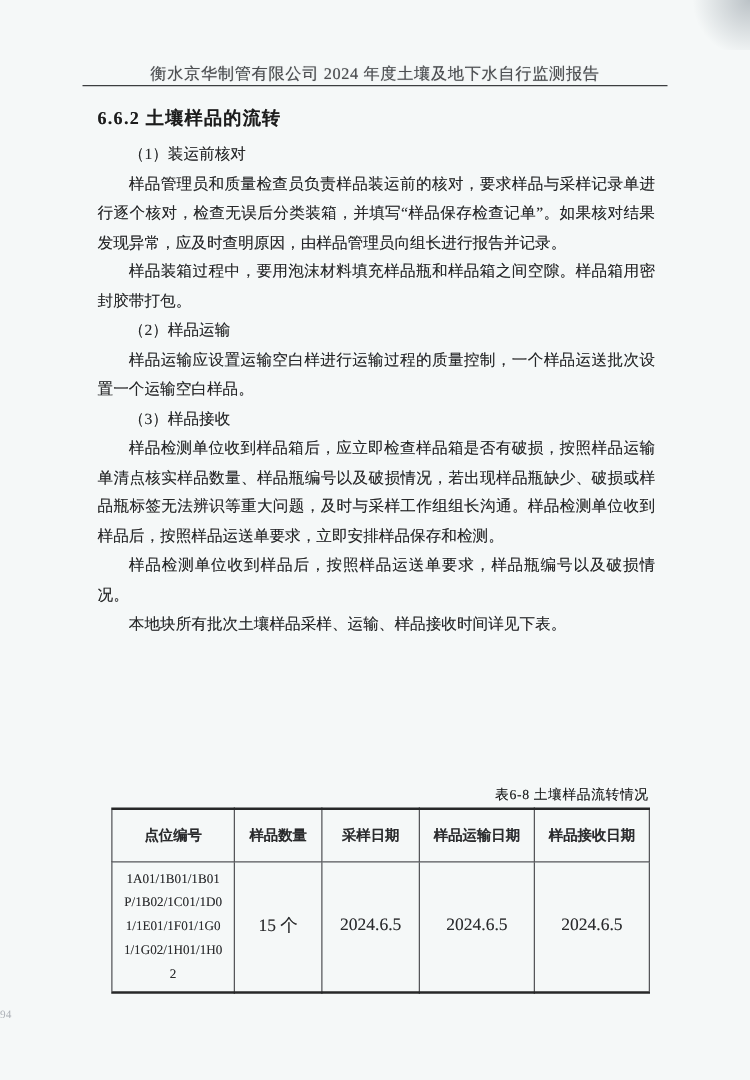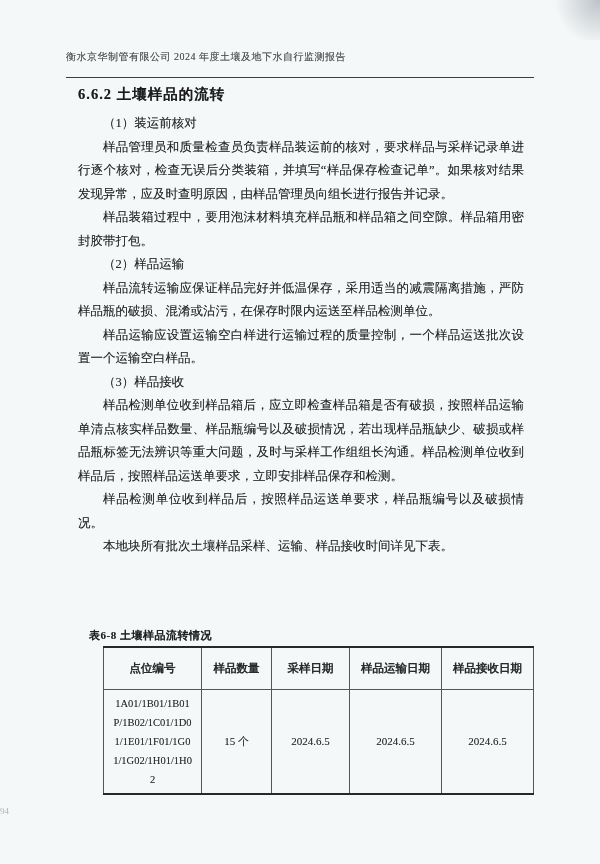--- a/index.html
+++ b/index.html
@@ -16,24 +16,25 @@
     color:#242424;
   }
   .scan-smudge {
     position:absolute; top:0; right:0; width:52px; height:40px;
     background:radial-gradient(circle at top right, rgba(140,150,158,0.55), rgba(140,150,158,0) 70%);
     pointer-events:none;
   }
   .report-header {
     position:absolute;
     top:50px; left:66px; width:468px;
-    font-size:10px;
+    text-align:center;
+    font-size:13px;
     letter-spacing:0.5px;
     color:#4d4f52;
-    padding-bottom:13px;
+    padding-bottom:0;
     border-bottom:1.4px solid #3c3e40;
     text-shadow:0 0 0.6px rgba(70,72,75,0.55);
   }
   .section-heading {
     position:absolute;
     top:85px; left:78px;
     font-size:14.5px;
     font-weight:bold;
     color:#1c1c1c;
     letter-spacing:1px;
@@ -47,53 +48,52 @@
     text-align:justify;
     color:#262728;
     text-shadow:0 0 0.5px rgba(45,46,48,0.45);
   }
   .content p { text-indent:2em; }
   .table-block {
     position:absolute;
     top:628px; left:89px; width:430px;
   }
   .table-caption {
-    text-align:left;
+    text-align:right;
     font-size:11px;
-    font-weight:bold;
+    font-weight:normal;
     color:#1f2021;
     margin-bottom:3px;
     letter-spacing:0.5px;
     text-shadow:0 0 0.5px rgba(30,30,30,0.5);
   }
   table.flow-table {
     width:430px;
     border-collapse:collapse;
     table-layout:fixed;
     border-top:2.6px solid #272829;
     border-bottom:2.6px solid #272829;
     border-left:1px solid #55565a;
     border-right:1px solid #55565a;
-    margin-left:14px;
   }
   .flow-table th, .flow-table td {
     border:1px solid #55565a;
     text-align:center;
     vertical-align:middle;
     color:#2a2b2d;
     text-shadow:0 0 0.5px rgba(45,46,48,0.4);
   }
   .flow-table th {
     height:42px;
     font-size:11.5px;
     font-weight:bold;
   }
   .flow-table td {
     height:90px;
-    font-size:11px;
+    font-size:14px;
   }
   .flow-table td.point-ids {
     font-size:10.5px;
     line-height:19px;
     padding:4px 7px;
     word-break:break-all;
     font-family:"Liberation Serif","DejaVu Serif",serif;
   }
   .col-0 { width:98px; }
   .col-1 { width:70px; }
@@ -117,21 +117,20 @@
 
   <div class="report-header">衡水京华制管有限公司 2024 年度土壤及地下水自行监测报告</div>
 
   <div class="section-heading">6.6.2  土壤样品的流转</div>
 
   <div class="content">
     <p>（1）装运前核对</p>
     <p>样品管理员和质量检查员负责样品装运前的核对，要求样品与采样记录单进行逐个核对，检查无误后分类装箱，并填写“样品保存检查记单”。如果核对结果发现异常，应及时查明原因，由样品管理员向组长进行报告并记录。</p>
     <p>样品装箱过程中，要用泡沫材料填充样品瓶和样品箱之间空隙。样品箱用密封胶带打包。</p>
     <p>（2）样品运输</p>
-    <p>样品流转运输应保证样品完好并低温保存，采用适当的减震隔离措施，严防样品瓶的破损、混淆或沾污，在保存时限内运送至样品检测单位。</p>
     <p>样品运输应设置运输空白样进行运输过程的质量控制，一个样品运送批次设置一个运输空白样品。</p>
     <p>（3）样品接收</p>
     <p>样品检测单位收到样品箱后，应立即检查样品箱是否有破损，按照样品运输单清点核实样品数量、样品瓶编号以及破损情况，若出现样品瓶缺少、破损或样品瓶标签无法辨识等重大问题，及时与采样工作组组长沟通。样品检测单位收到样品后，按照样品运送单要求，立即安排样品保存和检测。</p>
     <p>样品检测单位收到样品后，按照样品运送单要求，样品瓶编号以及破损情况。</p>
     <p>本地块所有批次土壤样品采样、运输、样品接收时间详见下表。</p>
   </div>
 
   <div class="table-block">
     <div class="table-caption">表6-8 土壤样品流转情况</div>
     <table class="flow-table">

